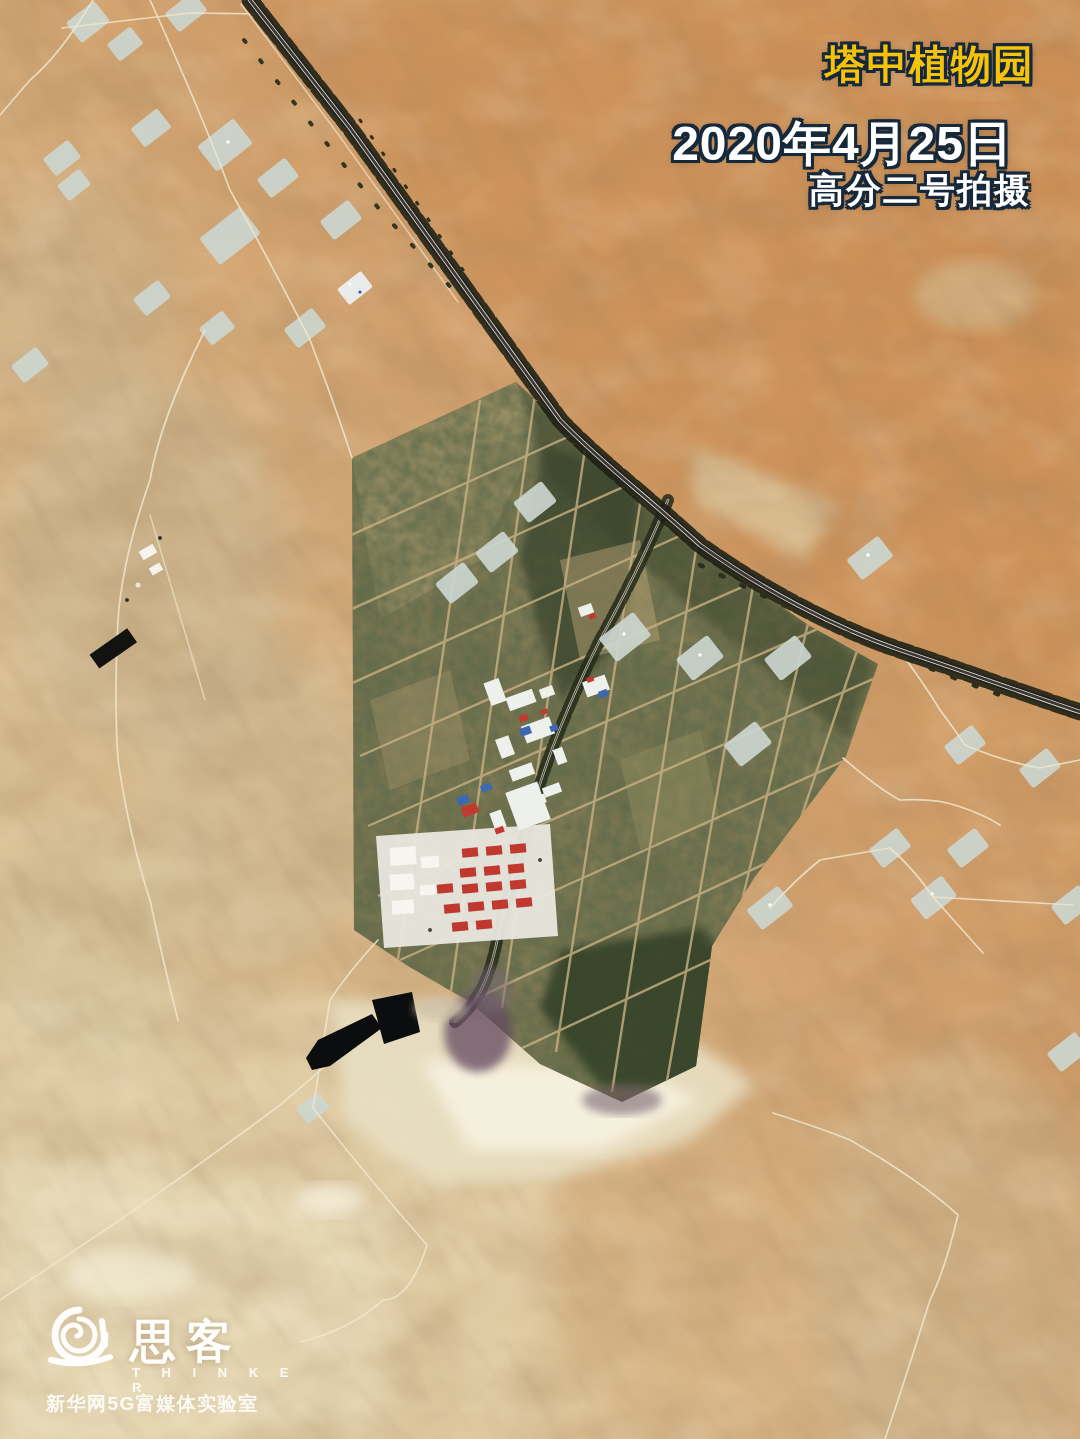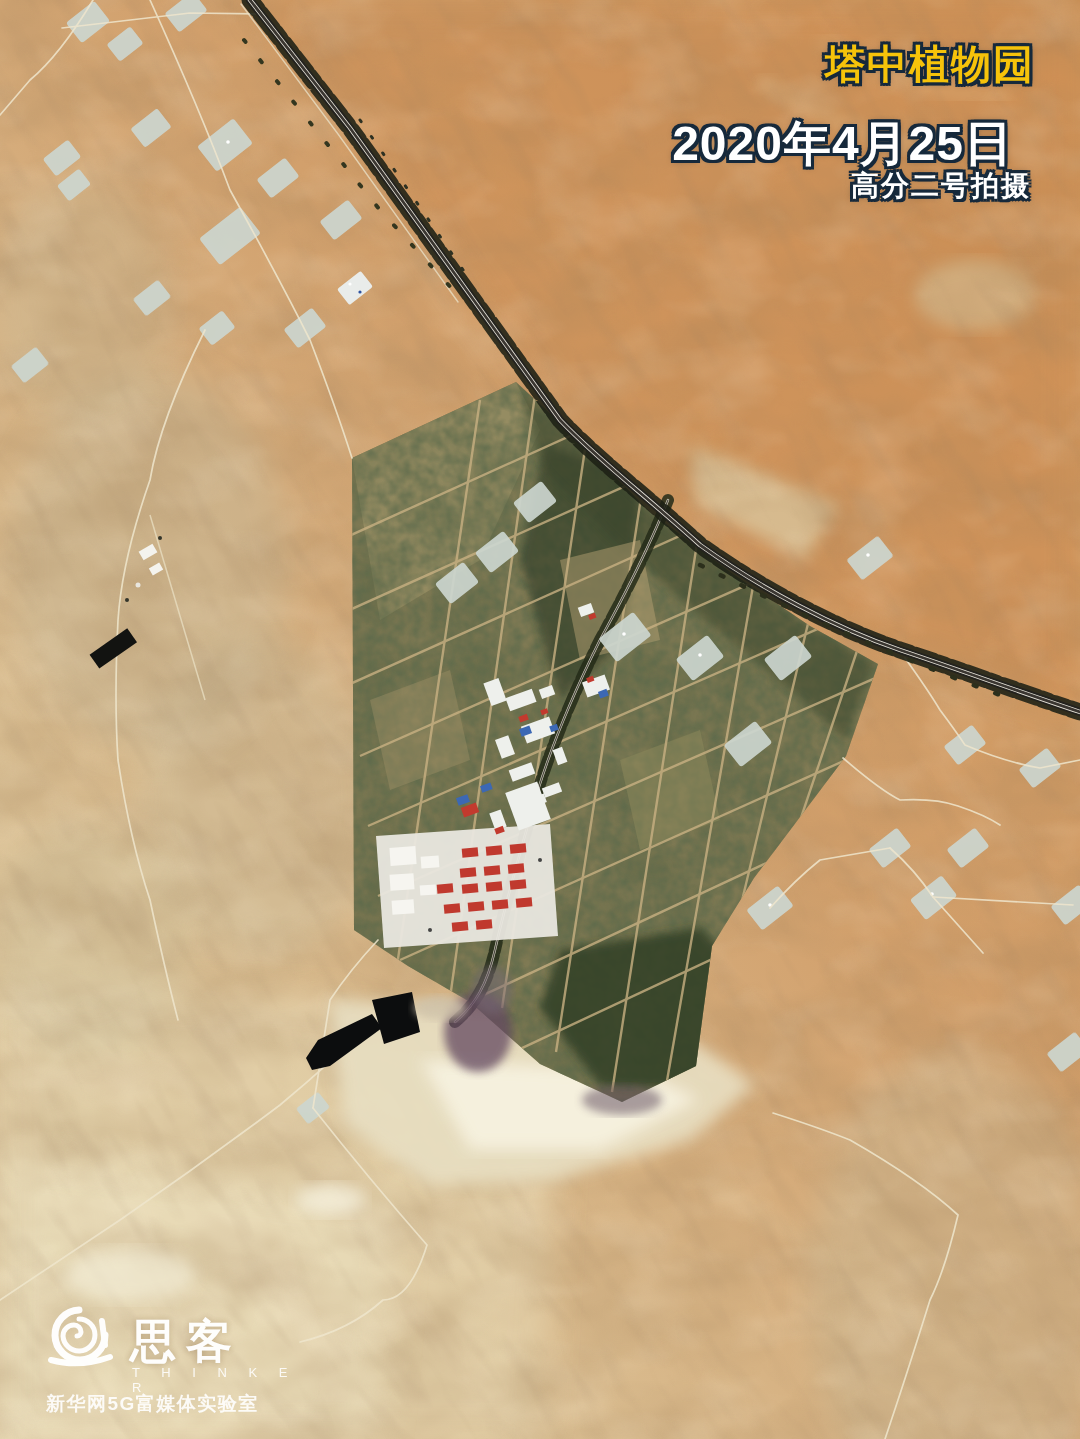--- a/index.html
+++ b/index.html
@@ -8,26 +8,26 @@
   .stage svg{position:absolute;inset:0;display:block;}
   .overlay{position:absolute;line-height:1;white-space:nowrap;font-weight:700;}
   .outlined{text-shadow:
      -3px -3px 0 var(--c-outline-navy), 3px -3px 0 var(--c-outline-navy),
      -3px  3px 0 var(--c-outline-navy), 3px  3px 0 var(--c-outline-navy),
      -3px  0   0 var(--c-outline-navy), 3px  0   0 var(--c-outline-navy),
       0   -3px 0 var(--c-outline-navy), 0    3px 0 var(--c-outline-navy),
       0 0 7px rgba(8,24,40,.55);}
   .title{top:44px;right:45px;font-size:40px;letter-spacing:2px;color:var(--c-title-gold);}
   .date {top:120px;right:67px;font-size:48px;letter-spacing:1px;color:var(--c-text-white);}
-  .credit{top:172px;right:49px;font-size:28px;letter-spacing:2px;color:var(--c-text-white);margin-left:43px;}
+  .credit{top:172px;right:49px;font-size:35px;letter-spacing:2px;color:var(--c-text-white);margin-left:43px;}
   .logo{position:absolute;left:46px;top:1305px;width:260px;color:#fff;opacity:.96;}
   .logo-icon{position:absolute;left:2px;top:6px;width:70px;height:66px;}
   .logo-cn{position:absolute;left:84px;top:6px;font-size:46px;font-weight:700;letter-spacing:10px;
            text-shadow:0 0 6px rgba(120,90,50,.35);}
-  .logo-en{position:absolute;left:86px;top:60px;font-size:13px;font-weight:400;letter-spacing:9px;opacity:.92;}
+  .logo-en{position:absolute;left:86px;top:60px;font-size:13px;font-weight:700;letter-spacing:9px;opacity:.92;}
   .logo-caption{position:absolute;left:0px;top:86px;font-size:19px;font-weight:600;letter-spacing:1.5px;opacity:.93;}
 </style>
 </head>
 <body>
 
 <div class="stage">
 
 <svg width="1080" height="1439" viewBox="0 0 1080 1439">
   <defs>
     <linearGradient id="gBase" x1="1" y1="0" x2="0" y2="1">

